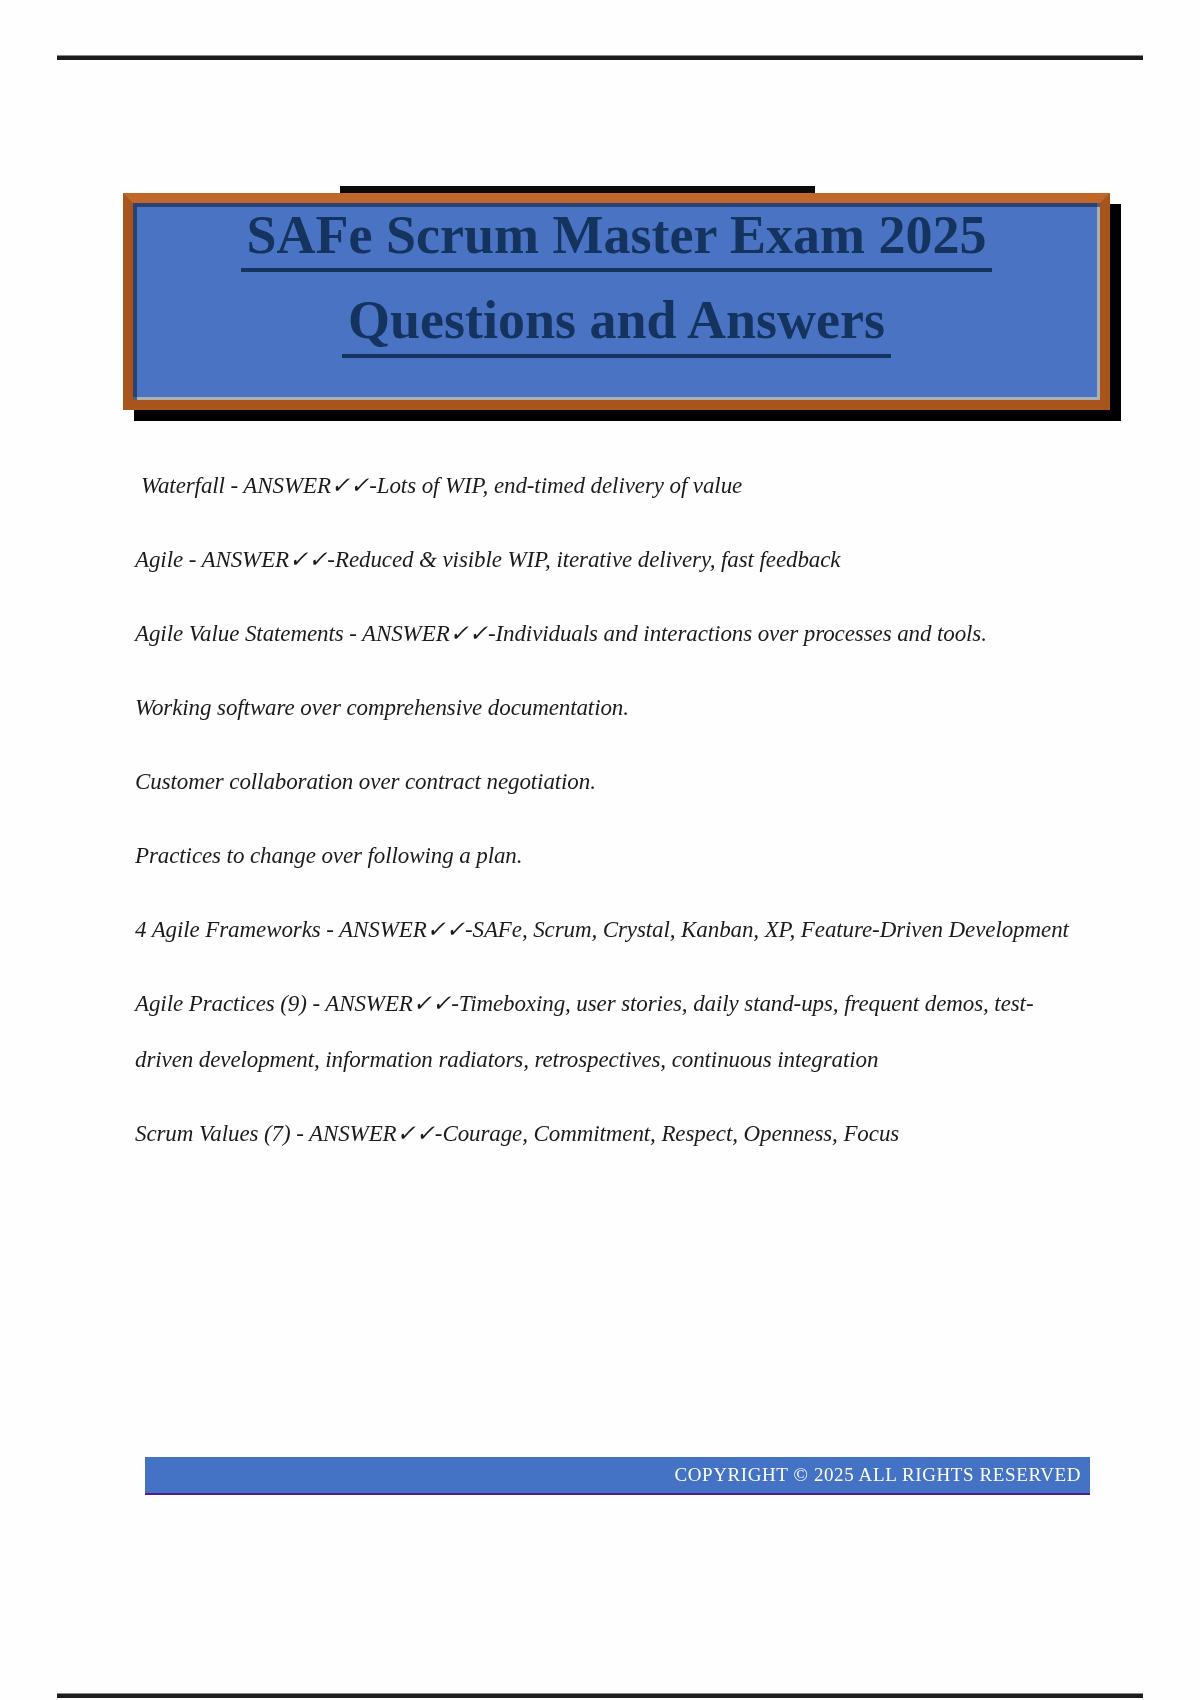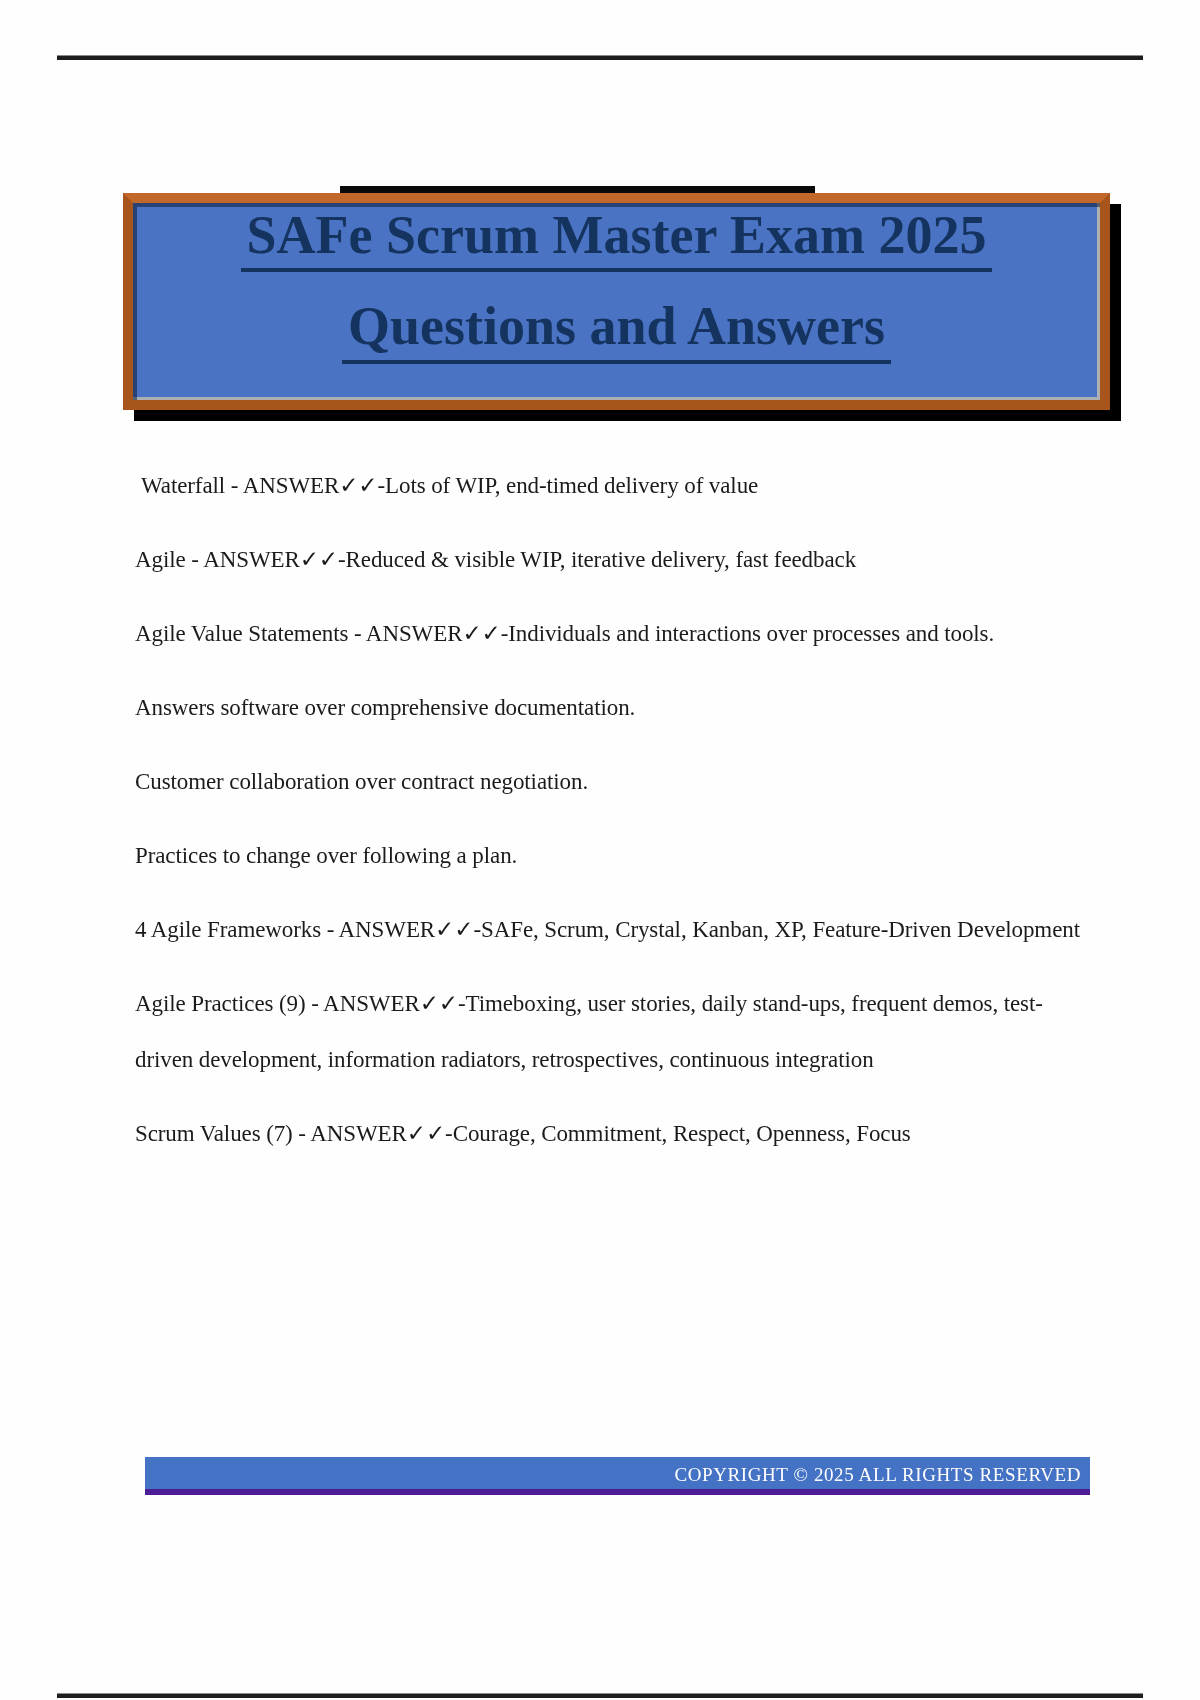--- a/index.html
+++ b/index.html
@@ -46,21 +46,21 @@
     left: 340px;
     top: 186px;
     width: 475px;
     height: 8px;
     background: #0a0a0a;
   }
   .title-row {
     text-align: center;
     margin-top: 2px;
   }
-  .title-row.row2 { margin-top: 24px; }
+  .title-row.row2 { margin-top: 18px; }
   .title-text {
     display: inline-block;
     font-family: "Liberation Serif", "DejaVu Serif", serif;
     font-weight: bold;
     font-size: 54px;
     line-height: 1.12;
     letter-spacing: 0px;
     color: var(--title_text, #14335e);
     border-bottom: 4px solid var(--title_text, #14335e);
     padding: 0 6px 3px 6px;
@@ -72,33 +72,34 @@
     left: 135px;
     top: 458px;
     width: 952px;
     color: var(--body_text, #1b1b1b);
     font-size: 23px;
     line-height: 56px;
     letter-spacing: -0.1px;
   }
   .qa p {
     margin: 0 0 18px 0;
+    font-style: italic;
   }
   .qa p:first-child { text-indent: 6px; }
 
   
   .footer-bar {
     position: absolute;
     left: 145px;
     top: 1457px;
     width: 945px;
     height: 38px;
     box-sizing: border-box;
     background: var(--footer_bg, #4472c4);
-    border-bottom: 6px solid #4c1d95;
+    border-bottom: 2px solid #4c1d95;
     text-align: right;
     line-height: 36px;
     padding-right: 9px;
   }
   .footer-bar span {
     color: var(--footer_text, #ffffff);
     font-family: "Liberation Serif", "DejaVu Serif", serif;
     font-size: 19px;
     letter-spacing: 0.6px;
   }
@@ -118,21 +119,21 @@
     </div>
     <div class="title-row row2">
       <span class="title-text">Questions and Answers</span>
     </div>
   </div>
 
   <div class="qa">
     <p>Waterfall - ANSWER✓✓-Lots of WIP, end-timed delivery of value</p>
     <p>Agile - ANSWER✓✓-Reduced &amp; visible WIP, iterative delivery, fast feedback</p>
     <p>Agile Value Statements - ANSWER✓✓-Individuals and interactions over processes and tools.</p>
-    <p>Answers software over comprehensive documentation.</p>
+    <p>Working software over comprehensive documentation.</p>
     <p>Customer collaboration over contract negotiation.</p>
     <p>Practices to change over following a plan.</p>
     <p>4 Agile Frameworks - ANSWER✓✓-SAFe, Scrum, Crystal, Kanban, XP, Feature-Driven Development</p>
     <p>Agile Practices (9) - ANSWER✓✓-Timeboxing, user stories, daily stand-ups, frequent demos, test-driven development, information radiators, retrospectives, continuous integration</p>
     <p>Scrum Values (7) - ANSWER✓✓-Courage, Commitment, Respect, Openness, Focus</p>
   </div>
 
   <div class="footer-bar">
     <span>COPYRIGHT © 2025 ALL RIGHTS RESERVED</span>
   </div>

